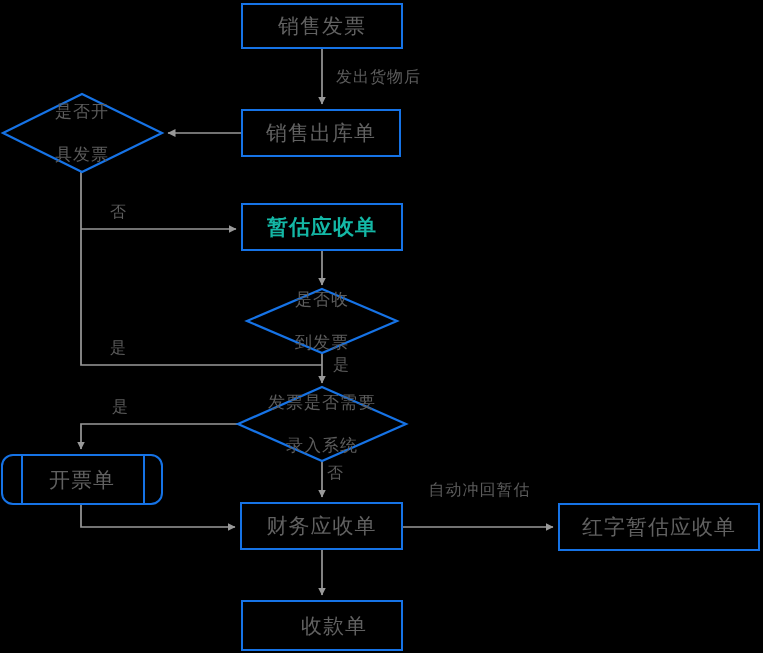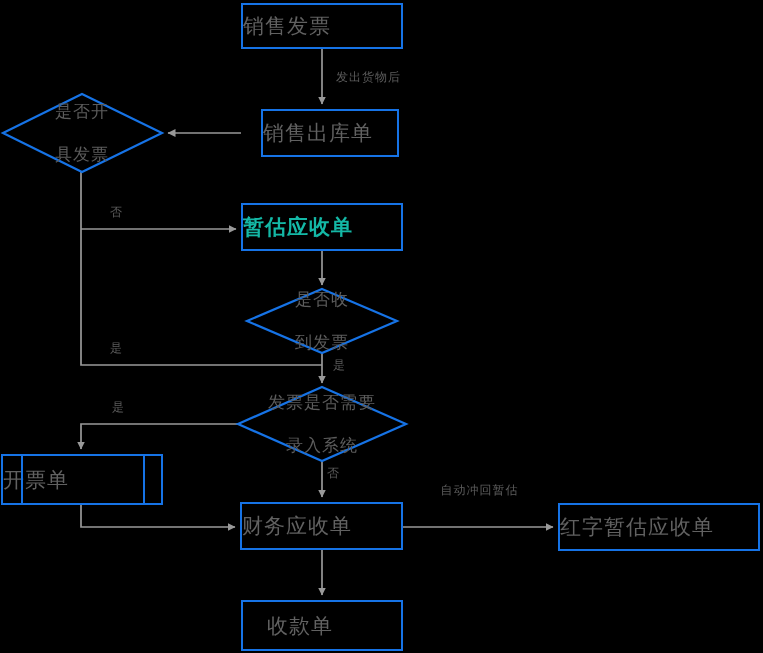--- a/index.html
+++ b/index.html
@@ -3,31 +3,31 @@
 <meta charset="utf-8">
 <style>
   html,body{margin:0;padding:0;background:#000;}
   .canvas{
     position:relative;width:763px;height:653px;background:#000;overflow:hidden;
     font-family:"Liberation Sans","DejaVu Sans",sans-serif;
   }
   .edges-svg{position:absolute;left:0;top:0;width:763px;height:653px;}
   .node{
     position:absolute;box-sizing:border-box;border:2px solid #1673e6;background:#000;
-    display:flex;align-items:center;justify-content:flex-start;
+    display:flex;align-items:center;justify-content:center;
     color:#616161;font-size:21px;letter-spacing:1px;white-space:nowrap;
   }
   .node.highlight span{color:#14b8a6;font-weight:bold;}
   .subbar{position:absolute;top:0;bottom:0;width:2px;background:#1673e6;}
   .diamond-label{
     position:absolute;display:flex;flex-direction:column;align-items:center;justify-content:center;
     color:#5c5c5c;font-size:17px;line-height:21px;letter-spacing:1px;text-align:center;white-space:nowrap;gap:22px;
   }
   .edge-label{
-    position:absolute;color:#5c5c5c;font-size:12px;line-height:18px;letter-spacing:1px;white-space:nowrap;
+    position:absolute;color:#5c5c5c;font-size:16px;line-height:18px;letter-spacing:1px;white-space:nowrap;
   }
   .edge-label.center{text-align:center;}
 </style>
 </head>
 <body>
 
 <div class="canvas">
 
   <svg class="edges-svg" width="763" height="653" viewBox="0 0 763 653">
     <defs>
@@ -50,29 +50,29 @@
 
     <polygon points="82,94 162,133 82,172 3,133" fill="#000000" stroke="#1673e6" stroke-width="2.2"></polygon>
     <polygon points="322,289 397,321 322,353 247,321" fill="#000000" stroke="#1673e6" stroke-width="2.2"></polygon>
     <polygon points="322,387 406,424 322,461 238,424" fill="#000000" stroke="#1673e6" stroke-width="2.2"></polygon>
   </svg>
 
   <div class="node" style="left:241px;top:3px;width:162px;height:46px;">
     <span>销售发票</span>
   </div>
 
-  <div class="node" style="left:241px;top:109px;width:138px;height:48px;margin-left:20px;">
+  <div class="node" style="left:241px;top:109px;width:160px;height:48px;">
     <span>销售出库单</span>
   </div>
 
   <div class="node highlight" style="left:241px;top:203px;width:162px;height:48px;">
     <span>暂估应收单</span>
   </div>
 
-  <div class="node" style="left:1px;top:454px;width:162px;height:51px;">
+  <div class="node" style="left:1px;top:454px;width:162px;height:51px;border-radius:12px;">
     <div class="subbar" style="left:18px;"></div>
     <div class="subbar" style="right:16px;"></div>
     <span>开票单</span>
   </div>
 
   <div class="node" style="left:558px;top:503px;width:202px;height:48px;">
     <span>红字暂估应收单</span>
   </div>
 
   <div class="node" style="left:240px;top:502px;width:163px;height:48px;">

